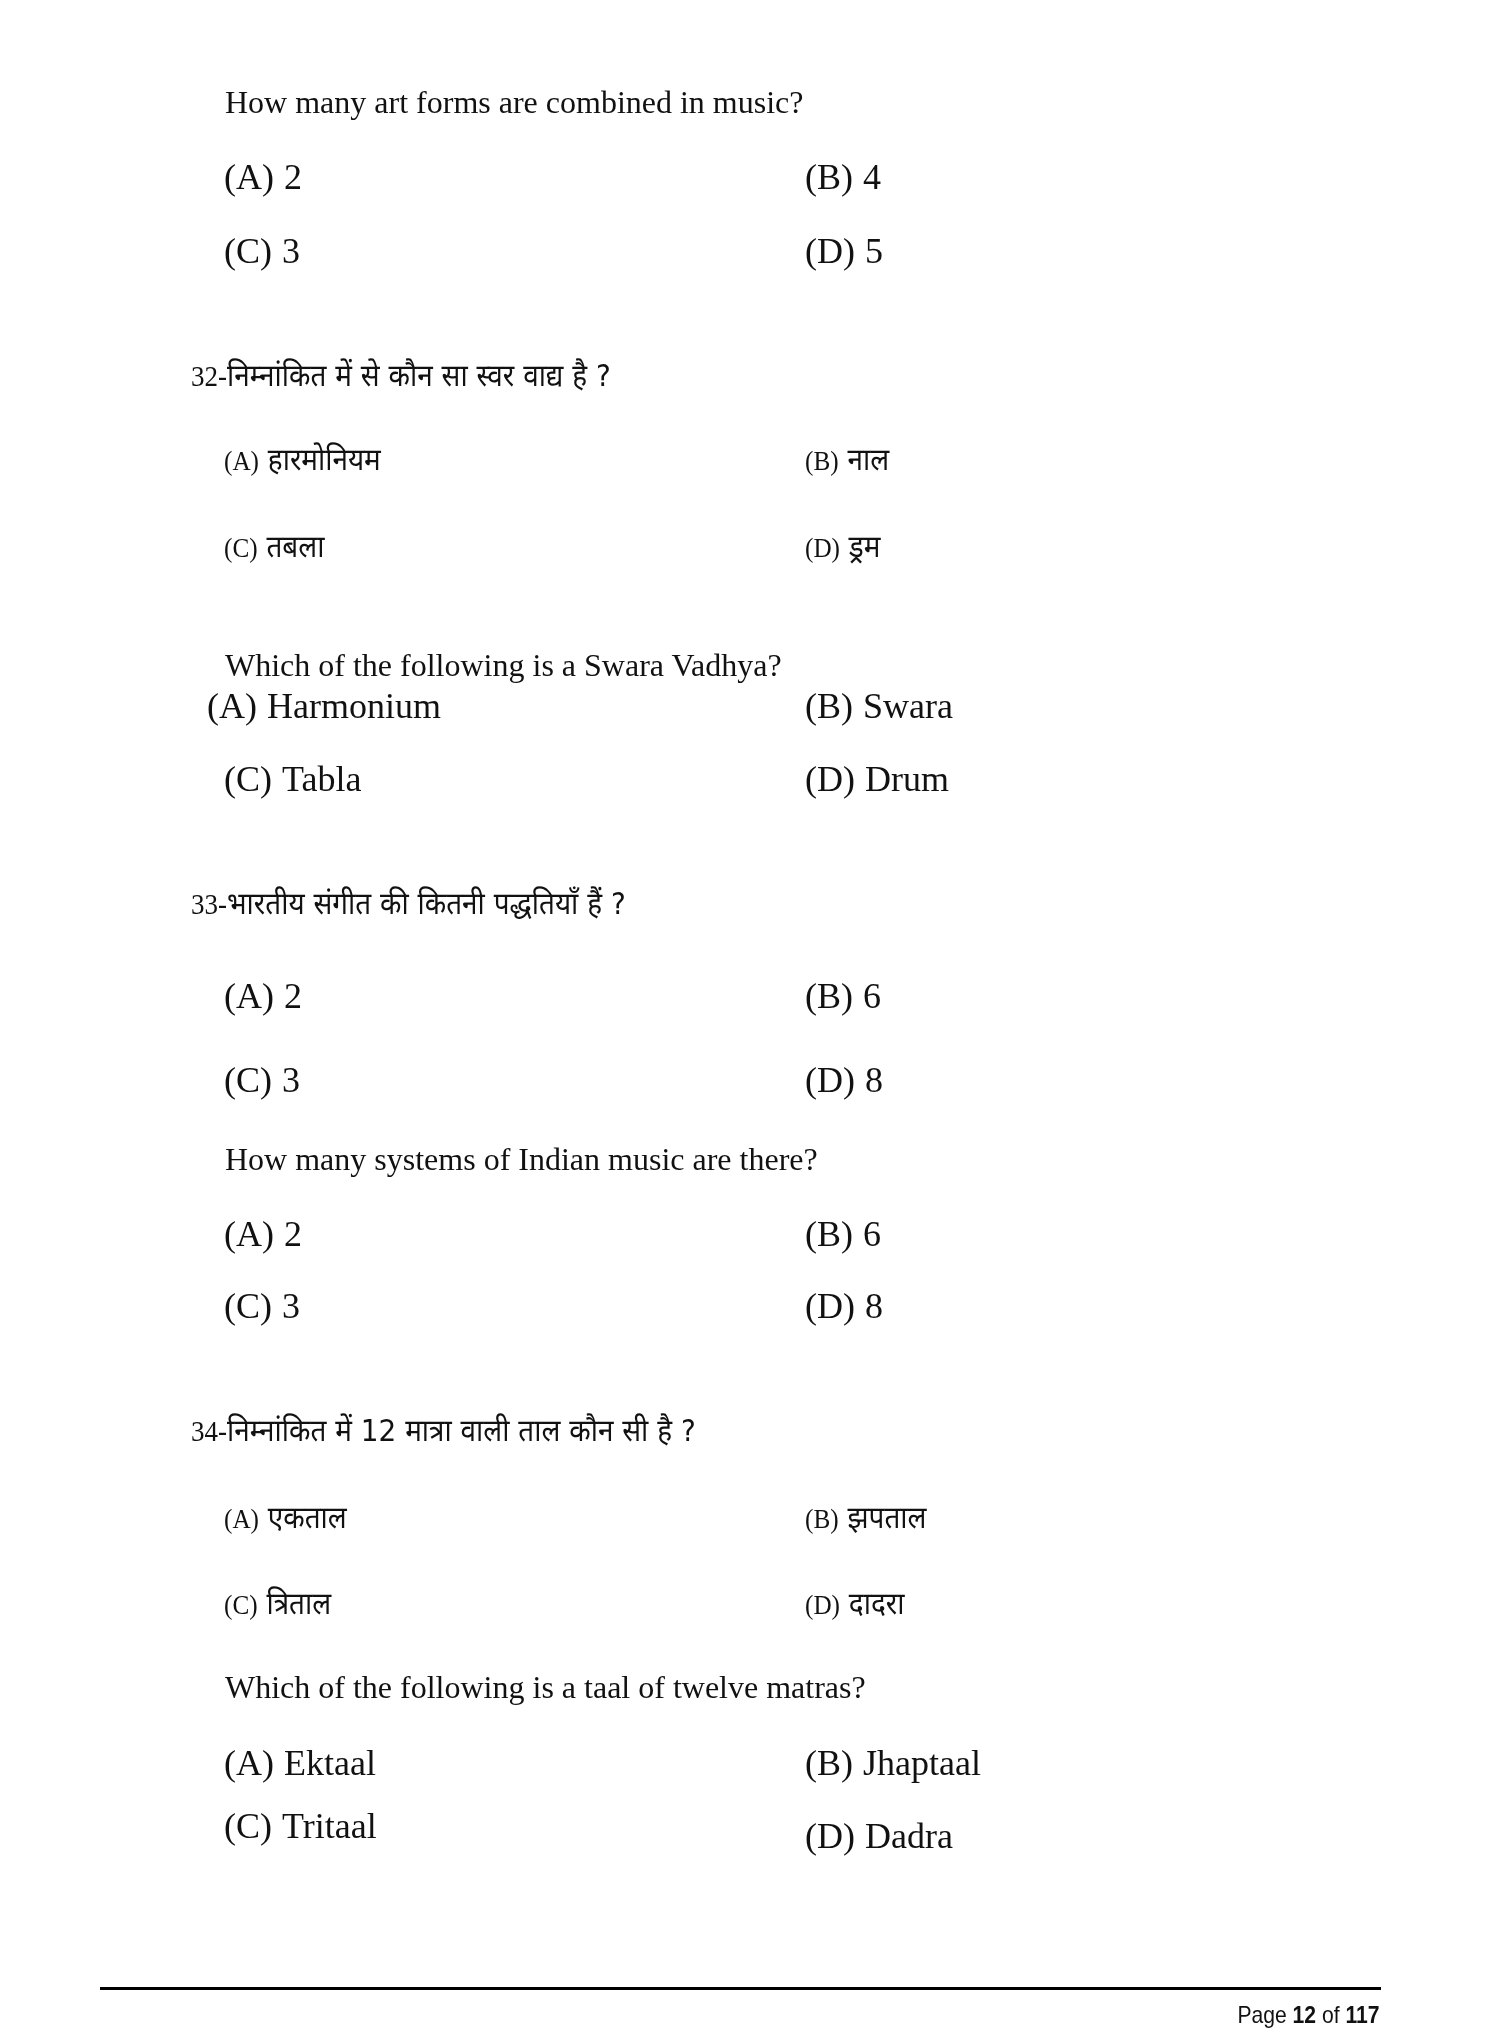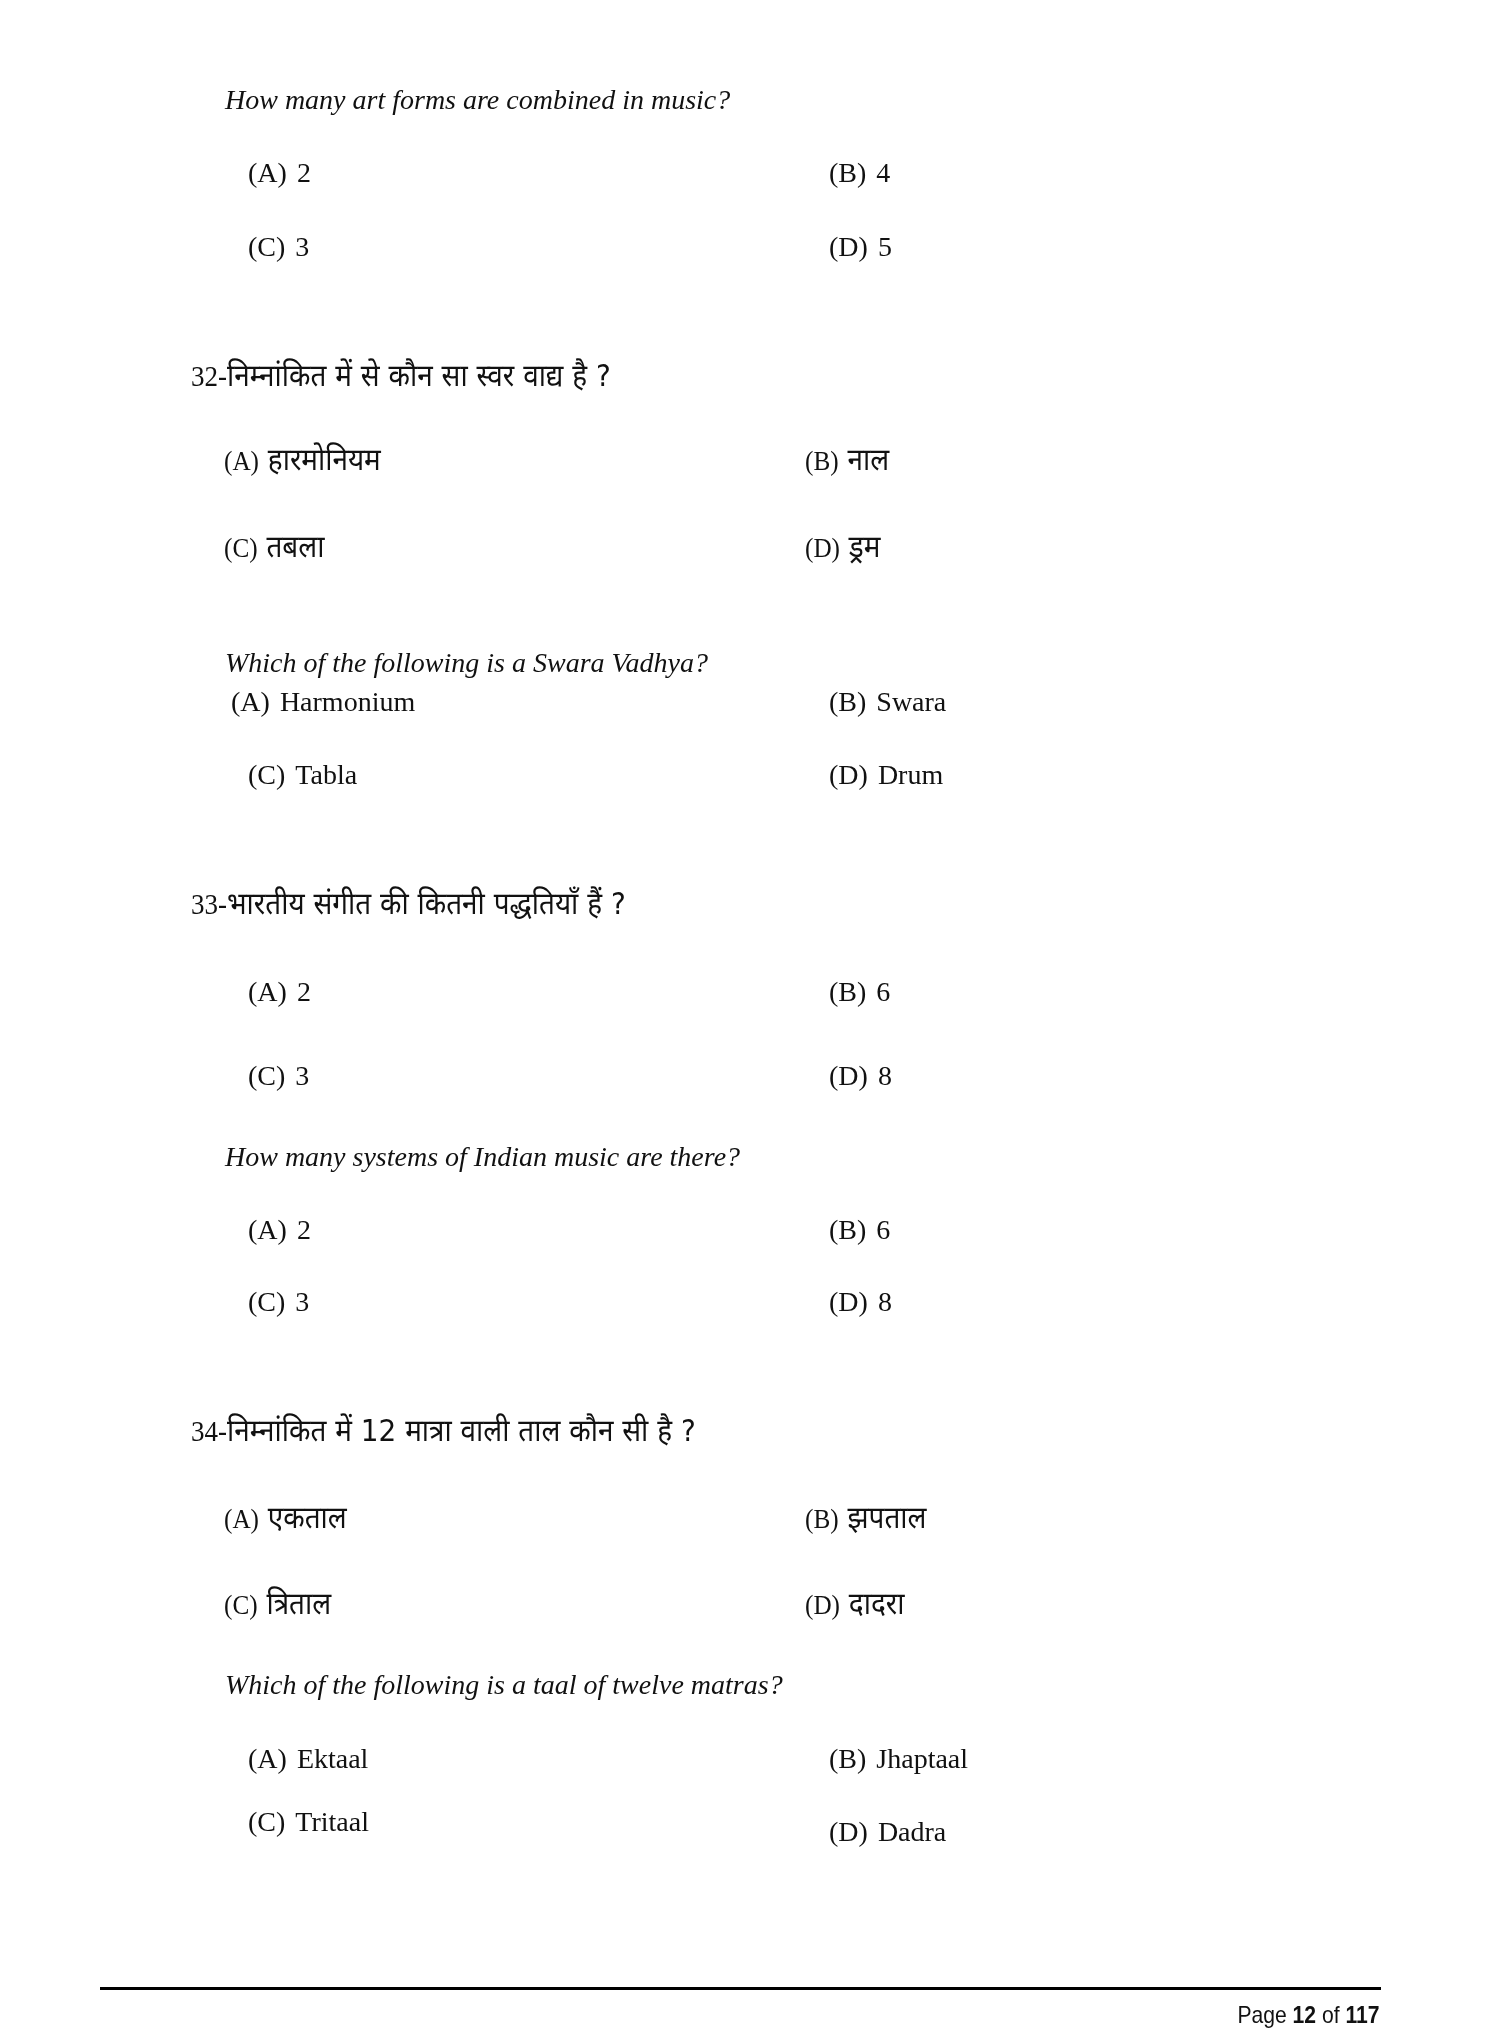--- a/index.html
+++ b/index.html
@@ -1,22 +1,22 @@
 <!DOCTYPE html>
 <html><head>
 <meta charset="utf-8">
 <style>
   html, body { margin: 0; padding: 0; background: #ffffff; }
   body { width: 1505px; height: 2034px; position: relative; overflow: hidden;
          font-family: "Liberation Serif", "DejaVu Serif", serif; color: #111; }
   .t { position: absolute; white-space: nowrap; line-height: 1; }
-  .en { font-size: 28px; font-style: italic; }
+  .en { font-size: 32px; }
   .hi { font-size: 31px; font-family: "DejaVu Sans", "Liberation Sans", sans-serif; transform: scaleX(0.9); transform-origin: left center; }
   .hi .lbl { font-family: "Liberation Serif", "DejaVu Serif", serif; font-size: 28px; }
-  .opt { font-size: 28px; margin-left: 24px; }
+  .opt { font-size: 36px; }
   .opt .lbl { margin-right: 10px; }
   .qhead { font-size: 31px; font-family: "DejaVu Sans", "Liberation Sans", sans-serif; transform: scaleX(0.9); transform-origin: left center; }
   .qhead .num { font-family: "Liberation Serif", "DejaVu Serif", serif; font-size: 30px; }
   .rule { position: absolute; left: 100px; top: 1987px; width: 1281px; height: 3px; background: #000; }
   .footer { position: absolute; right: 125px; top: 2003px; font-family: "Liberation Sans", "DejaVu Sans", sans-serif; font-size: 24px; transform: scaleX(0.88); transform-origin: right center; }
   .footer b { font-weight: bold; }
 </style>
 </head>
 <body>
 

